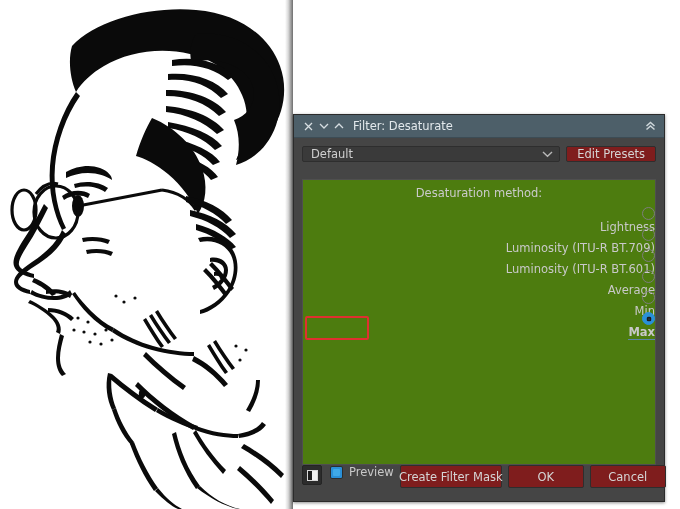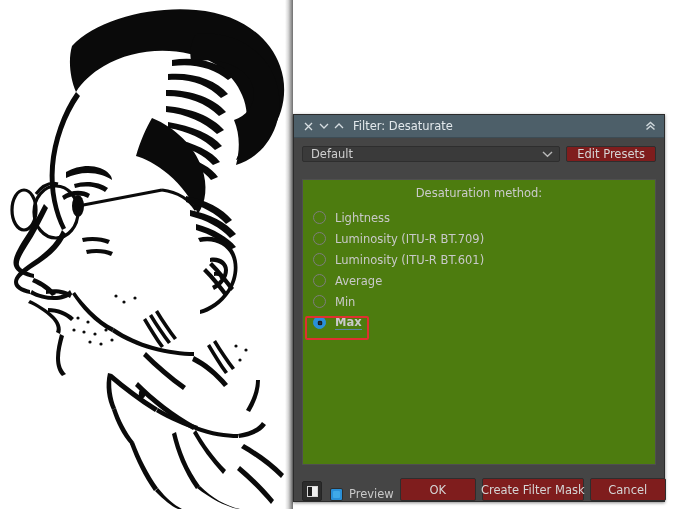--- a/index.html
+++ b/index.html
@@ -162,23 +162,24 @@
     text-align: center;
     color: #cbcbcb;
     font-size: 11.5px;
     margin-bottom: 7px;
   }
   .radio-list {
     padding-left: 10px;
   }
   .radio-row {
     display: flex;
-    align-items: center;
+    align-items: flex-end;
     height: 21px;
     position: relative;
+    flex-direction: column;
   }
   .radio-mark {
     width: 13px;
     height: 13px;
     border-radius: 50%;
     border: 1.5px solid #7d7d7d;
     box-sizing: border-box;
     flex: none;
     background: transparent;
     position: relative;
@@ -217,21 +218,21 @@
     border-radius: 2px;
     box-sizing: border-box;
     pointer-events: none;
   }
 
   
   .dlg-footer {
     height: 36px;
     flex: none;
     display: flex;
-    align-items: flex-end;
+    align-items: flex-start;
     padding: 0 8px;
     box-sizing: border-box;
     gap: 6px;
     background: #454545;
   }
   .split-toggle {
     width: 20px;
     height: 20px;
     background: #2c2c2c;
     border: 1px solid #242424;
@@ -500,17 +501,17 @@
     <div class="split-toggle">
       <span class="split-glyph">
         <span class="l"></span>
           <span class="r"></span>
       </span>
     </div>
     <div class="preview-check">
       <span class="check-box"></span>
       <span class="preview-label">Preview</span>
     </div>
+    <div class="btn fbtn create">Create Filter Mask</div>
     <div class="btn fbtn ok">OK</div>
-    <div class="btn fbtn create">Create Filter Mask</div>
     <div class="btn fbtn cancel">Cancel</div>
   </div>
 </div>
 
 </body></html>

